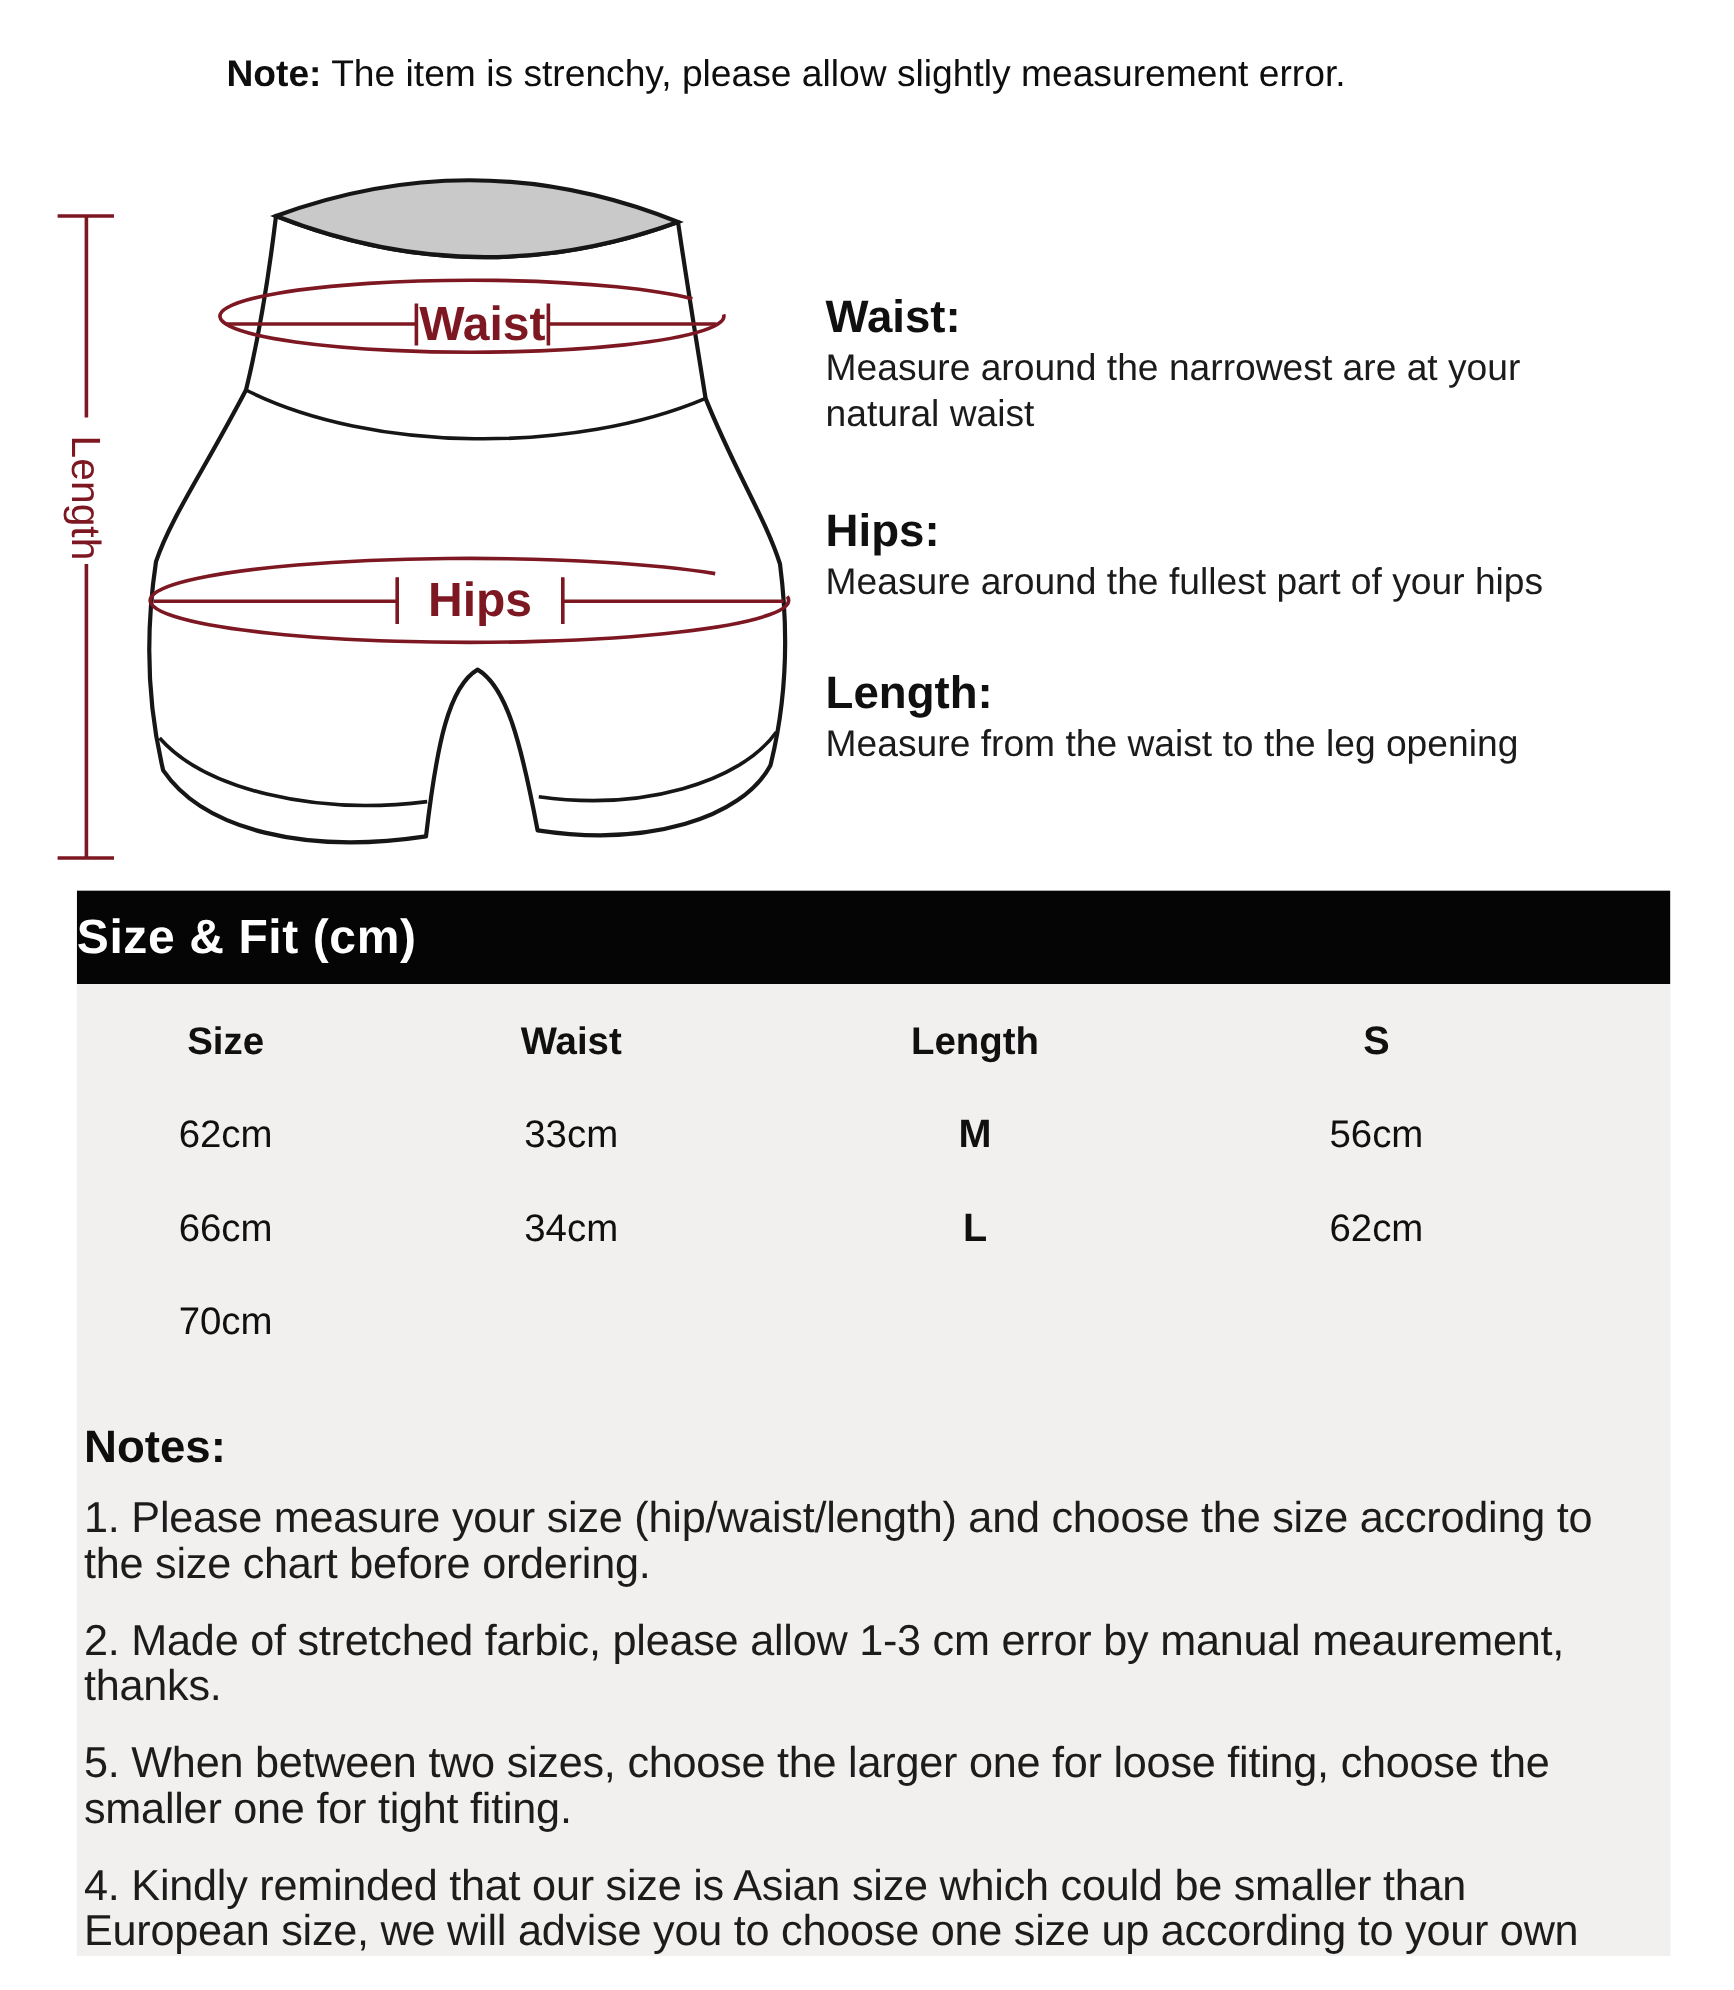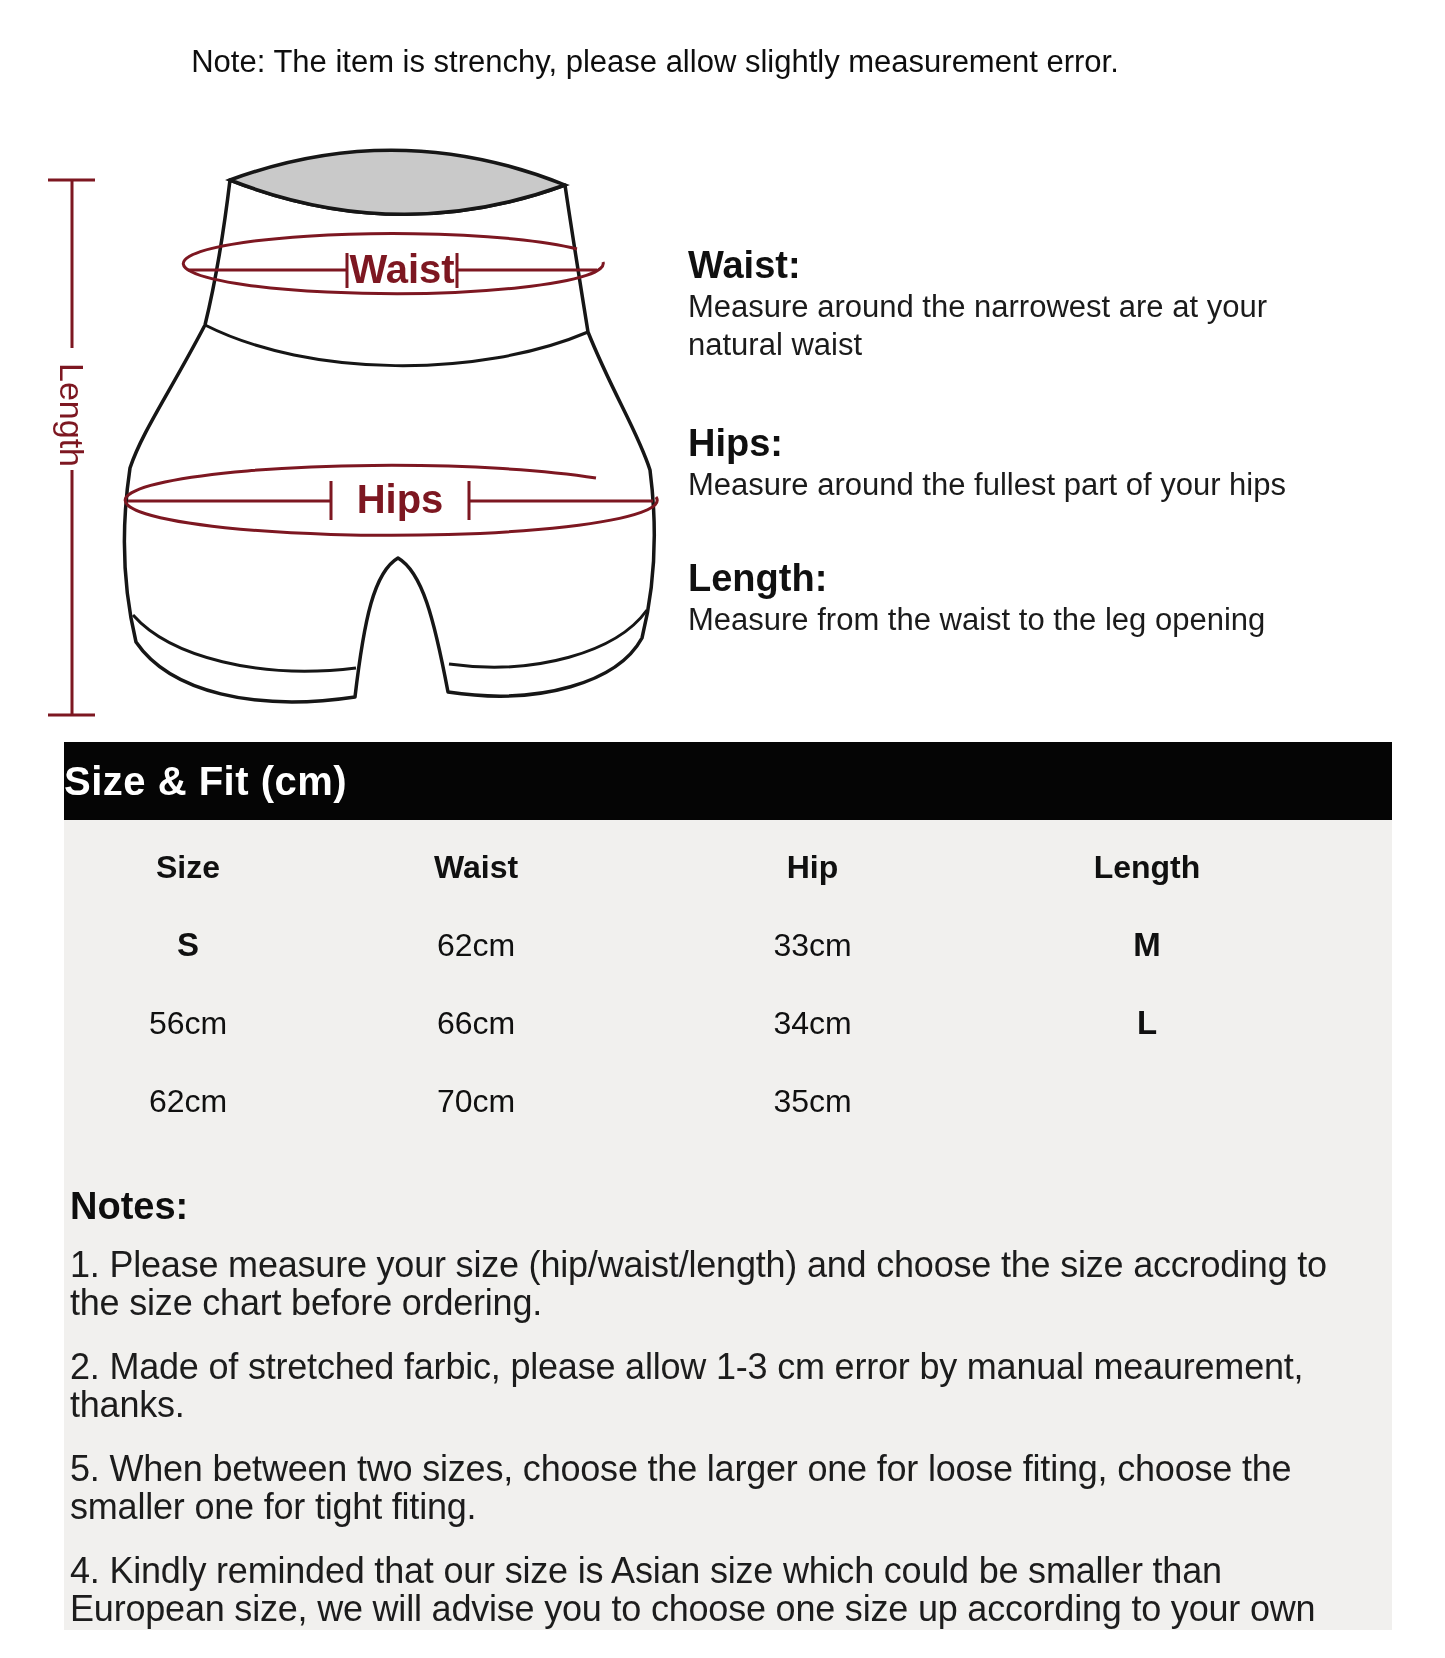--- a/index.html
+++ b/index.html
@@ -2,21 +2,21 @@
 <html><head>
 <meta charset="utf-8">
 <style>
   html,body{margin:0;padding:0;background:#ffffff;}
   body{font-family:"Liberation Sans", sans-serif; color:#141414;}
   .page{position:relative;width:1445px;height:1658px;background:#ffffff;overflow:hidden;}
 
   
   .top-note{position:absolute;top:44px;left:0;width:1310px;text-align:center;
     font-size:31px;color:#0e0e0e;}
-  .top-note .lbl{font-weight:normal;}
+  .top-note .lbl{font-weight:bold;}
 
   
   .diagram-svg{position:absolute;left:20px;top:130px;width:660px;height:600px;}
 
   
   .desc-block{position:absolute;left:688px;}
   .desc-block h3{margin:0;font-size:38px;line-height:46px;font-weight:bold;color:#101010;}
   .desc-block p{margin:0;font-size:31px;line-height:38px;color:#1b1b1b;}
   .db-waist{top:242px;width:650px;}
   .db-hips{top:420px;width:740px;}
@@ -106,36 +106,34 @@
   </div>
 
   <div class="panel">
     <div class="panel-bar">
       <span class="bar-title">Size &amp; Fit (cm)</span>
     </div>
 
     <div class="size-grid">
       <div class="cell hdr">Size</div>
       <div class="cell hdr">Waist</div>
-      <div class="cell hdr">Hip</div>
       <div class="cell hdr">Length</div>
 
       <div class="cell size-letter">S</div>
       <div class="cell">62cm</div>
       <div class="cell">33cm</div>
 
       <div class="cell size-letter">M</div>
       <div class="cell">56cm</div>
       <div class="cell">66cm</div>
       <div class="cell">34cm</div>
 
       <div class="cell size-letter">L</div>
       <div class="cell">62cm</div>
       <div class="cell">70cm</div>
-      <div class="cell">35cm</div>
     </div>
 
     <div class="notes">
       <div class="notes-title">Notes:</div>
       <div class="note-item">1. Please measure your size (hip/waist/length) and choose the size accroding to the size chart before ordering.</div>
       <div class="note-item">2. Made of stretched farbic, please allow 1-3 cm error by manual meaurement, thanks.</div>
       <div class="note-item">5. When between two sizes, choose the larger one for loose fiting, choose the smaller one for tight fiting.</div>
       <div class="note-item">4. Kindly reminded that our size is Asian size which could be smaller than European size, we will advise you to choose one size up according to your own situation.</div>
     </div>
   </div>

